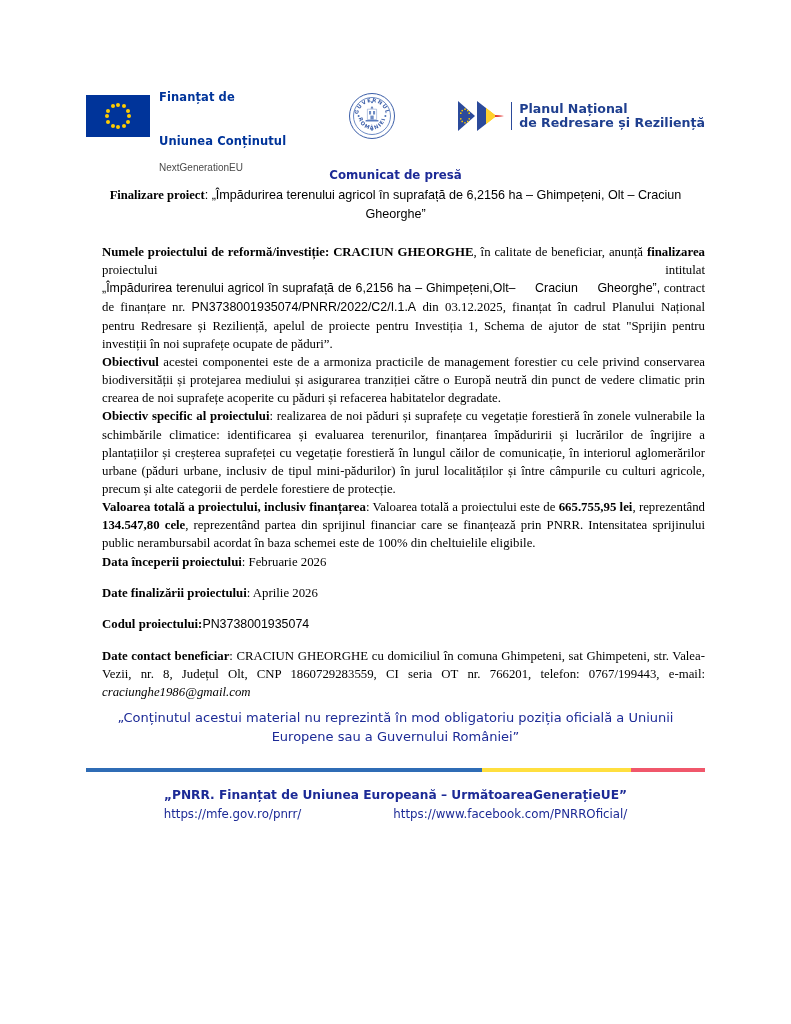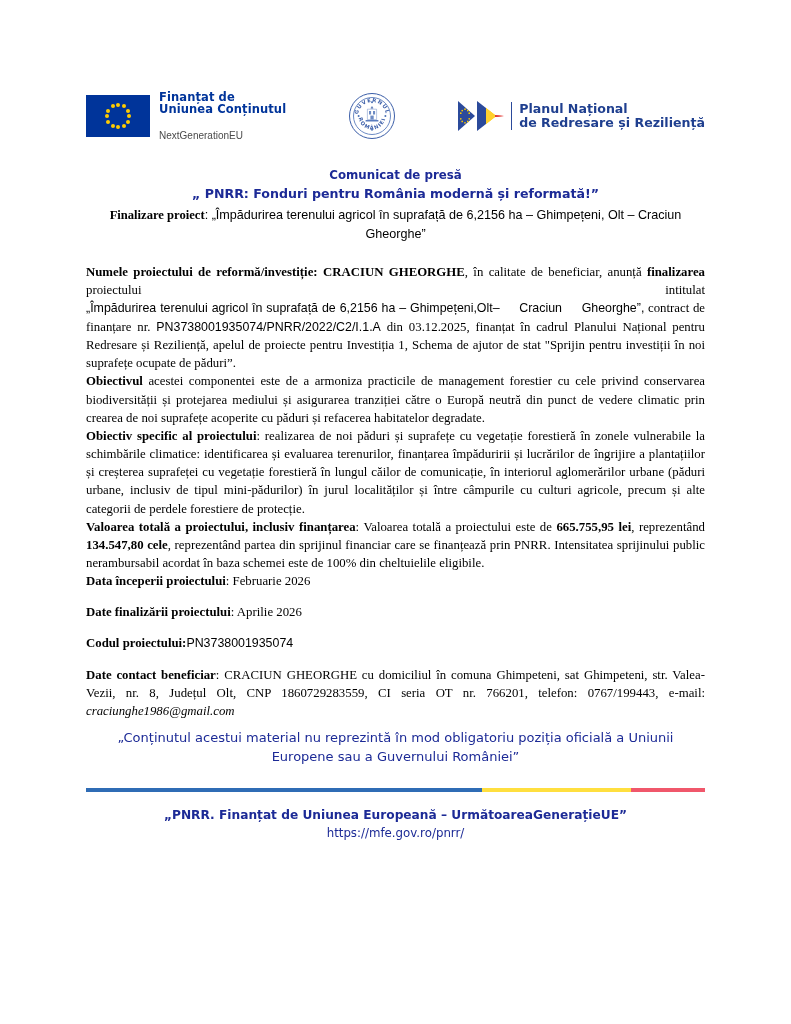--- a/index.html
+++ b/index.html
@@ -53,20 +53,21 @@
   }
   .eu-words {
     line-height: 1.12;
   }
   .eu-l1, .eu-l2 {
     font-family: "DejaVu Sans", "Liberation Sans", sans-serif;
     font-weight: bold;
     font-size: 11.5px;
     color: #00349a;
     letter-spacing: .1px;
+    margin-top: 32px;
   }
   .eu-l3 {
     font-family: "Liberation Sans", sans-serif;
     font-size: 10px;
     color: #4a4a4a;
     margin-top: 14px;
   }
 
   
   .gov-seal {
@@ -131,20 +132,21 @@
   }
   .sans { font-family: "Liberation Sans", "DejaVu Sans", sans-serif; }
 
   
   .body-text {
     margin-top: 19px;
     font-size: 12.8px;
     line-height: 1.42;
     text-align: justify;
     text-justify: inter-word;
+    margin-left: 16px;
   }
   .body-text p {
     margin: 0;
   }
   .body-text p.gap {
     margin-top: 13px;
   }
   .body-text b { font-weight: bold; }
   .mono-sans {
     font-family: "Liberation Sans", "DejaVu Sans", sans-serif;
@@ -280,21 +282,20 @@
       </svg>
       <div class="pnrr-words">
         <div>Planul Național</div>
         <div>de Redresare și Reziliență</div>
       </div>
     </div>
   </div>
 
   <div class="title-block">
     <div class="t-blue">Comunicat de presă</div>
-    <div class="t-blue second">„ PNRR: Fonduri pentru România modernă și reformată!”</div>
     <div class="t-finalizare">
       <b>Finalizare proiect</b><span class="sans">: „Împădurirea terenului agricol în suprafață de 6,2156 ha – Ghimpețeni, Olt – Craciun Gheorghe”</span>
     </div>
   </div>
 
   <div class="body-text">
 
     <p><b>Numele proiectului de reformă/investiție</b><b>: CRACIUN GHEORGHE</b><span>, în calitate de beneficiar, anunță </span><b>finalizarea</b><span> proiectului intitulat </span><span class="mono-sans nowrapish">„Împădurirea terenului agricol în suprafață de 6,2156 ha – Ghimpețeni,Olt–     Craciun     Gheorghe”,</span><span> contract de finanțare nr. </span><span class="mono-sans">PN3738001935074/PNRR/2022/C2/I.1.A</span><span> din 03.12.2025, finanțat în cadrul Planului Național pentru Redresare și Reziliență, apelul de proiecte pentru Investiția 1, Schema de ajutor de stat "Sprijin pentru investiții în noi suprafețe ocupate de păduri”.</span></p>
 
     <p><b>Obiectivul</b><span> acestei componentei este de a armoniza practicile de management forestier cu cele privind conservarea biodiversității și protejarea mediului și asigurarea tranziției către o Europă neutră din punct de vedere climatic prin crearea de noi suprafețe acoperite cu păduri și refacerea habitatelor degradate.</span></p>
@@ -317,16 +318,17 @@
   <div class="tricolor">
     <div class="tc-blue" style="background: rgb(47, 108, 181);"></div>
     <div class="tc-yellow" style="background: rgb(255, 223, 63);"></div>
     <div class="tc-red" style="background: rgb(240, 87, 107);"></div>
   </div>
 
   <div class="footer">
     <div class="footer-title">„PNRR. Finanțat de Uniunea Europeană – UrmătoareaGenerațieUE”</div>
     <div class="footer-links">
       <a href="#">https://mfe.gov.ro/pnrr/</a>
+      <a href="#">https://www.facebook.com/PNRROficial/</a>
     </div>
   </div>
 
 </div>
 
 </body></html>

